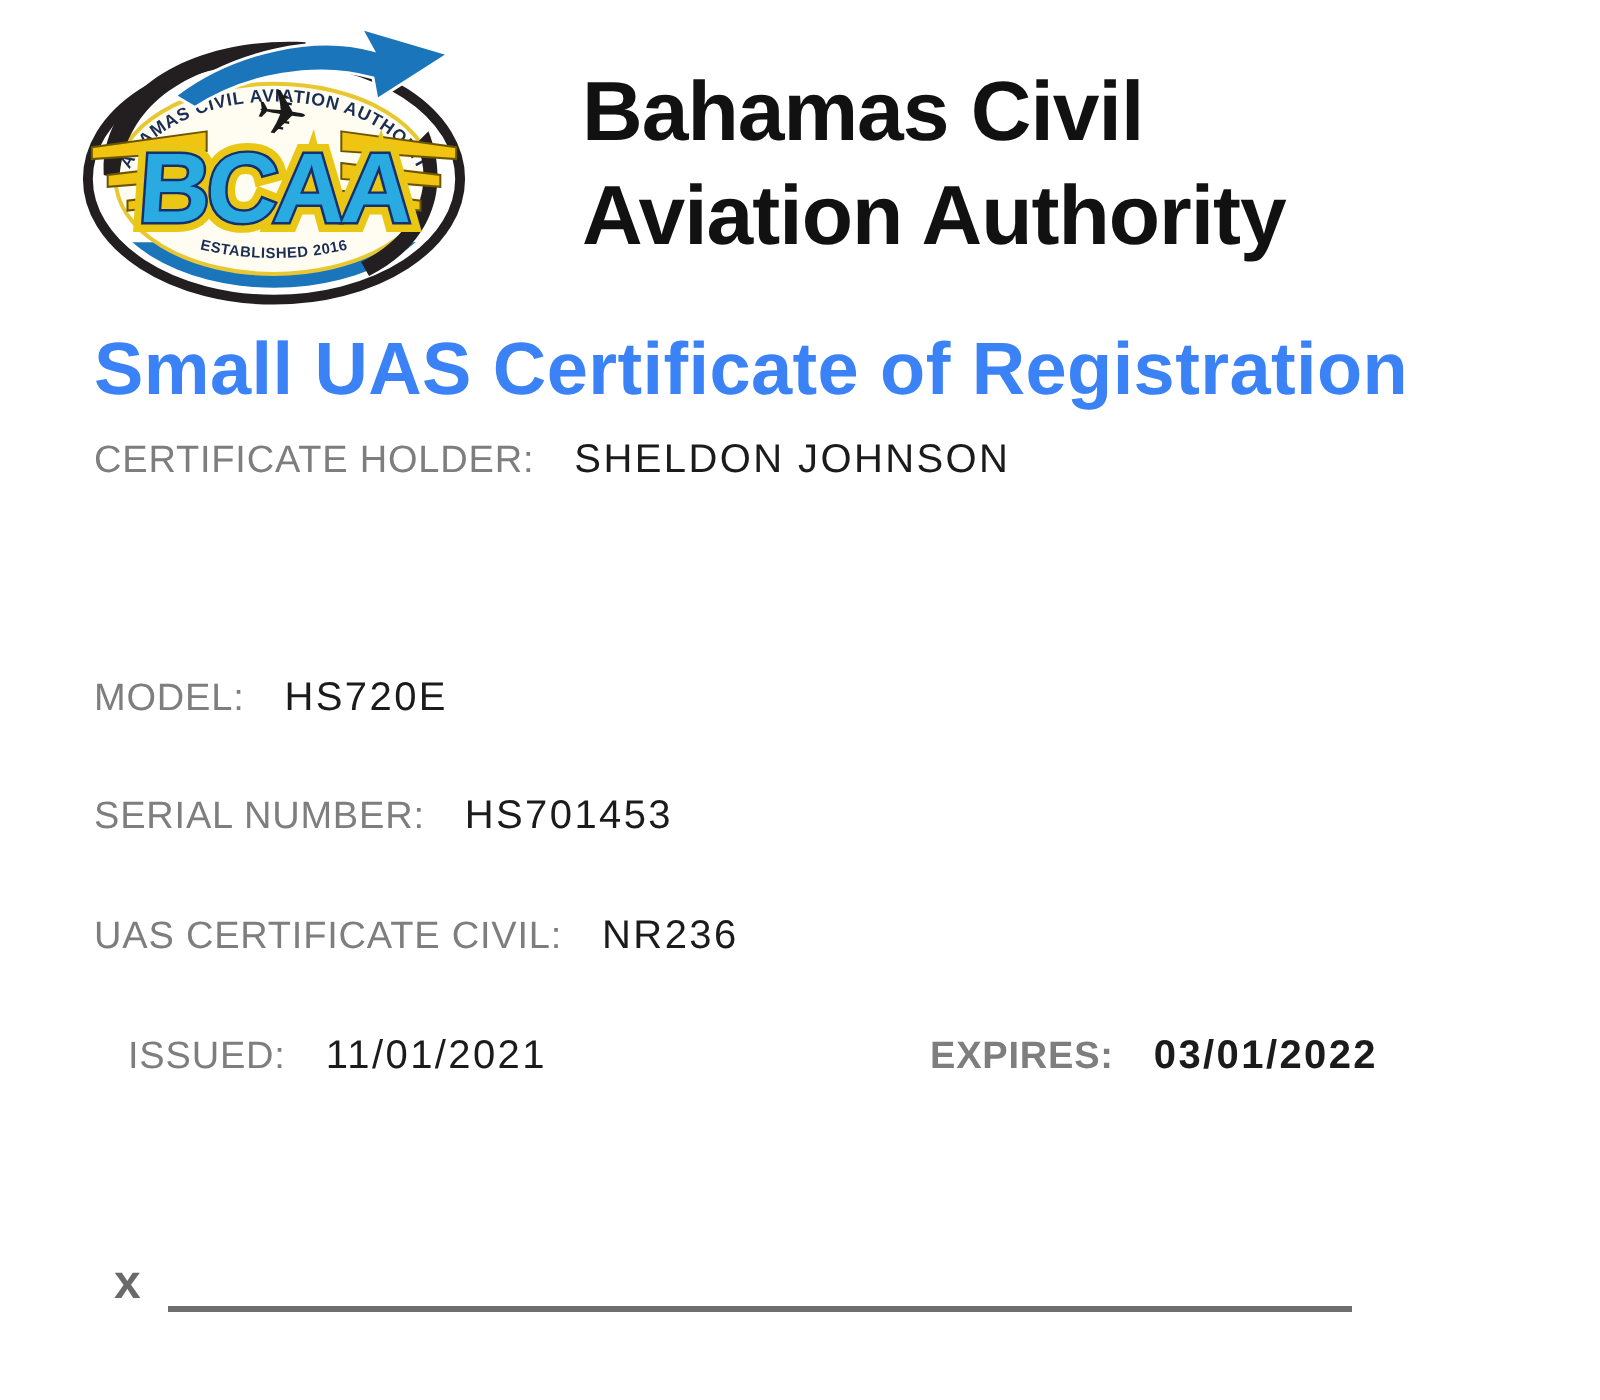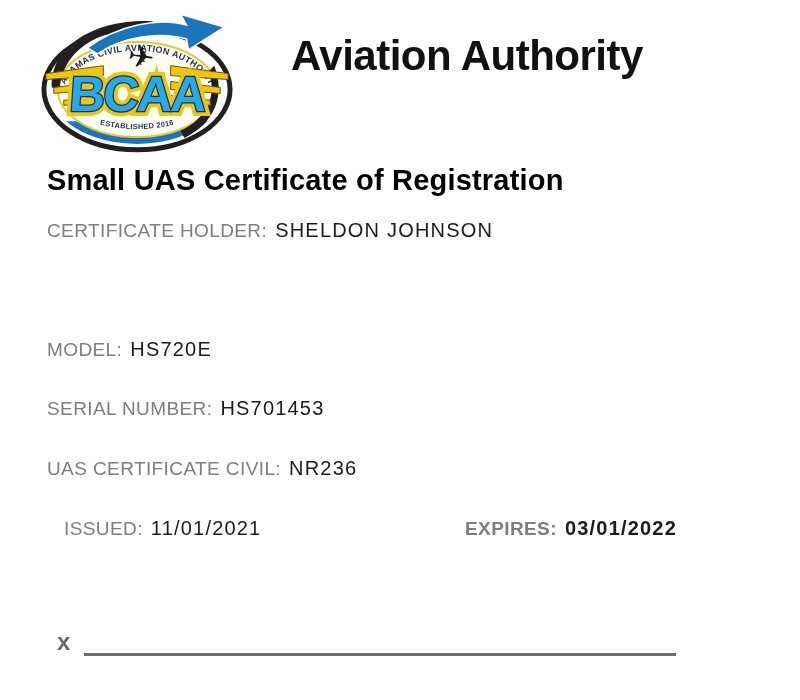--- a/index.html
+++ b/index.html
@@ -33,33 +33,33 @@
     font-weight: 700;
     color: #111111;
     letter-spacing: -0.5px;
   }
 
   
   .cert-title {
     position: absolute;
     left: 47px;
     top: 164px;
-    font-size: 29px;
+    font-size: 37px;
     font-weight: 800;
-    color: #000000;
+    color: #3b82f6;
     letter-spacing: 0.2px;
   }
 
   
   .field-row {
     position: absolute;
     left: 47px;
     display: flex;
     align-items: baseline;
-    gap: 8px;
+    gap: 20px;
     white-space: nowrap;
     text-align: right;
   }
   .field-label {
     font-size: 19px;
     color: #7e7e7e;
     letter-spacing: 0.4px;
   }
   .field-value {
     font-size: 20px;
@@ -137,20 +137,21 @@
         <text x="106" y="100" text-anchor="middle" font-size="50" font-weight="900" font-family="Liberation Sans, sans-serif" letter-spacing="-2" fill="#29ABE2" stroke="#14306e" stroke-width="2.5" paint-order="stroke">BCAA</text>
       </g>
 
       <text font-size="7.5" font-weight="bold" fill="#1a2e55" letter-spacing="0.3">
         <textPath href="#botArc" startOffset="50%" text-anchor="middle">ESTABLISHED 2016</textPath>
       </text>
     </svg>
   </div>
 
   <h1 class="org-name">
+    <div>Bahamas Civil</div>
     <div>Aviation Authority</div>
   </h1>
 
   <h2 class="cert-title">Small UAS Certificate of Registration</h2>
 
   <div class="field-row row-holder">
     <span class="field-label">CERTIFICATE HOLDER:</span>
     <span class="field-value">SHELDON JOHNSON</span>
   </div>
 

